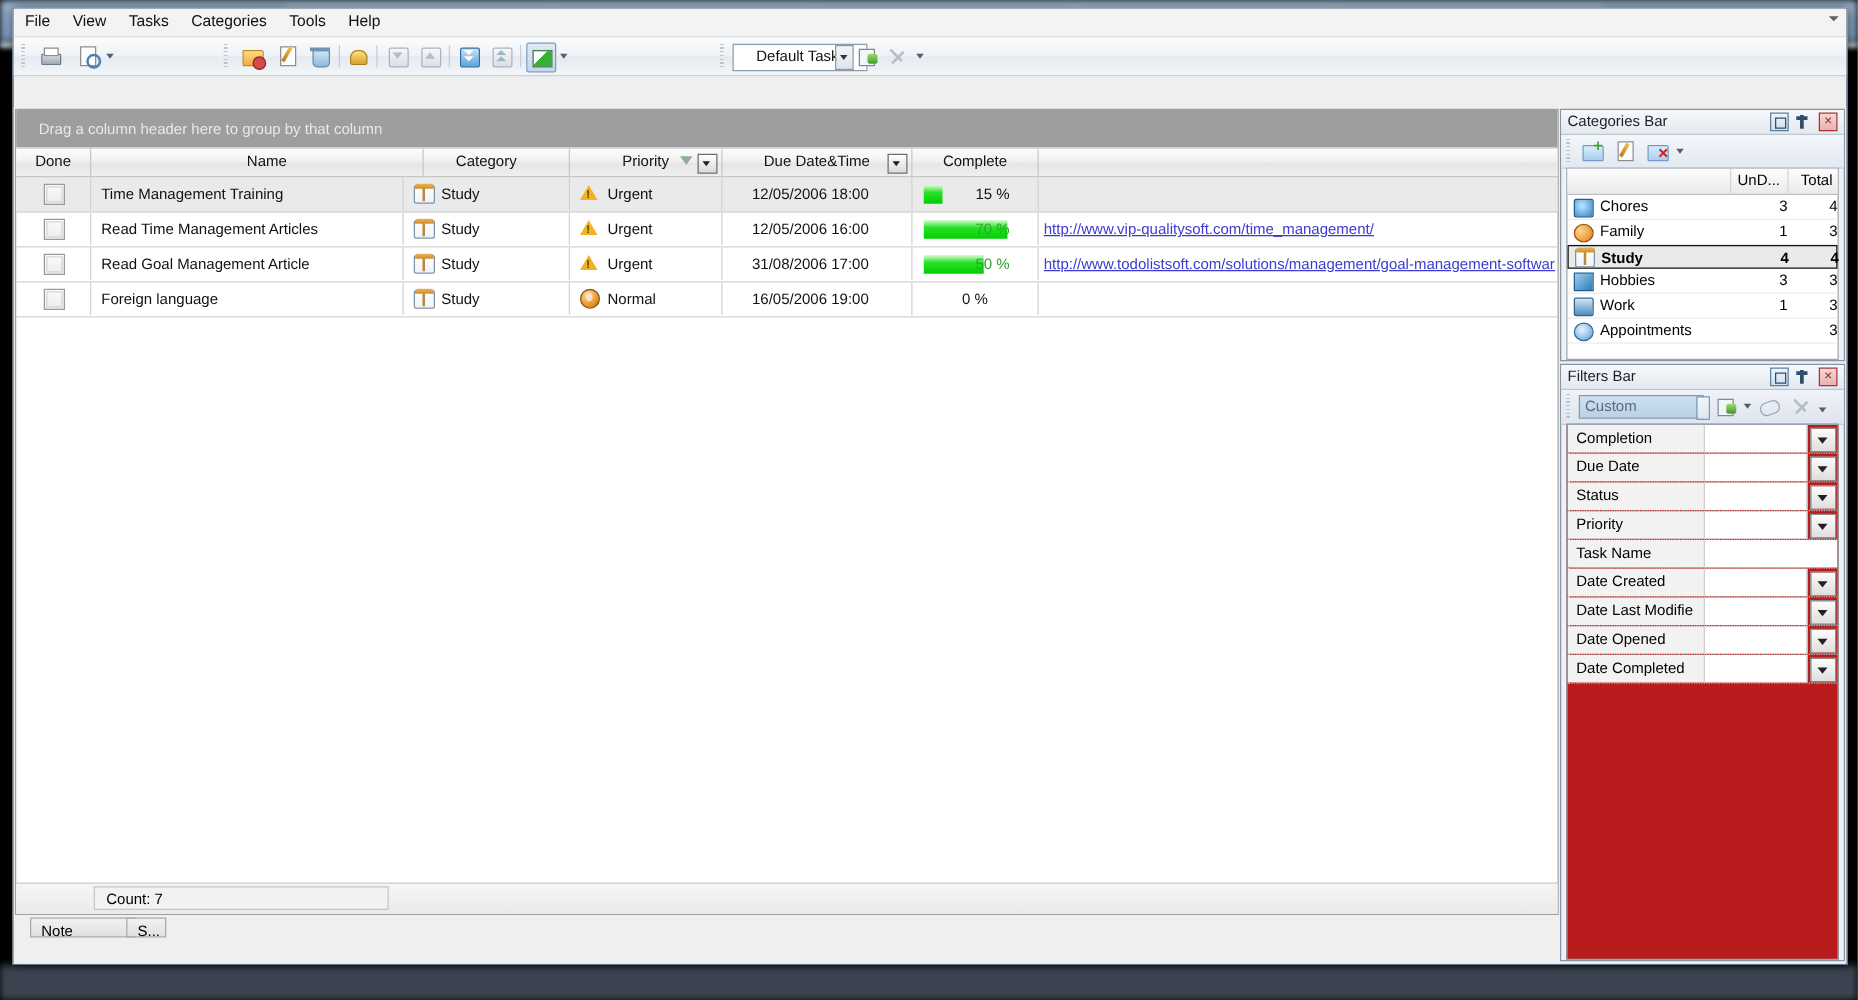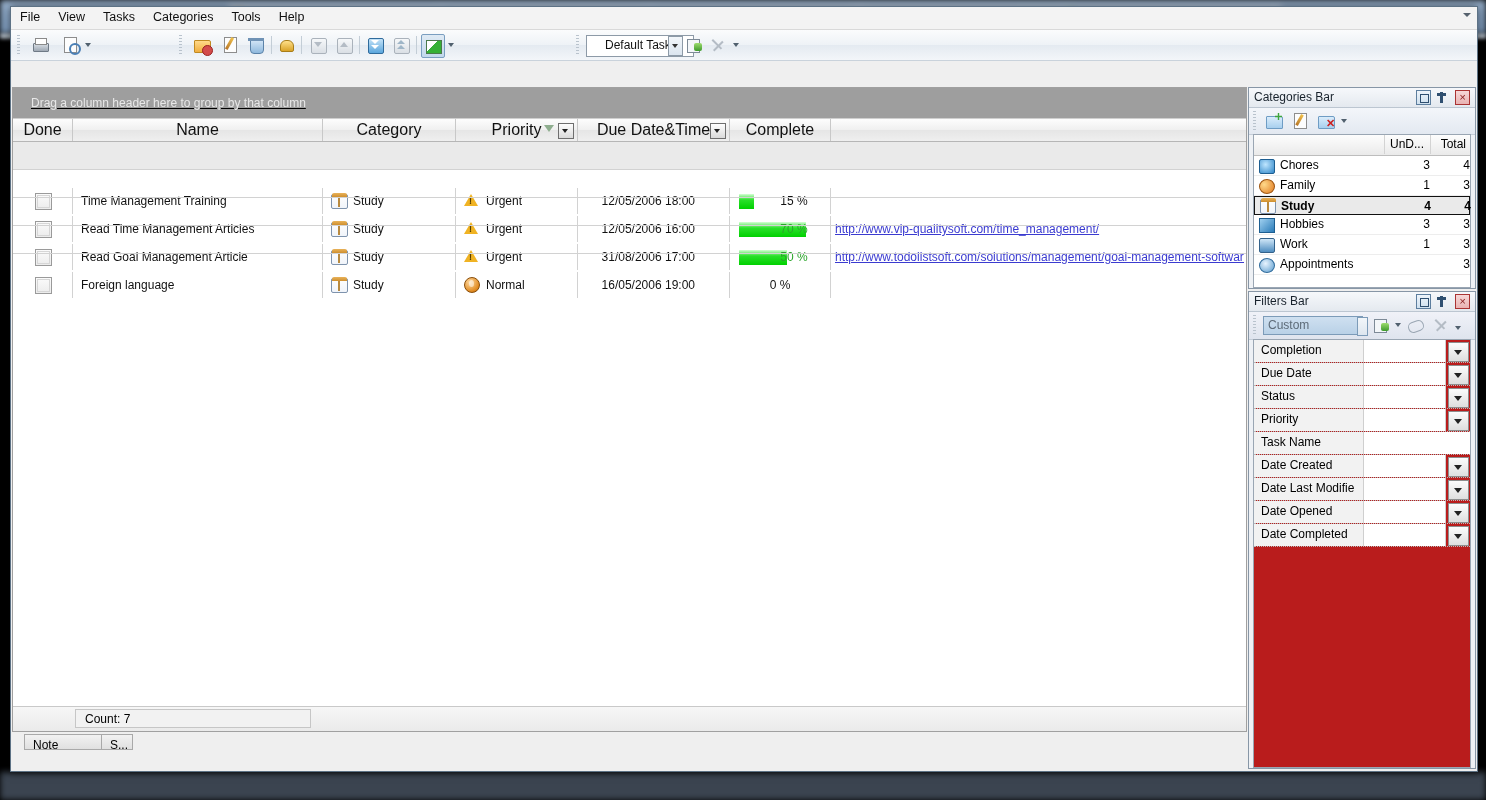--- a/index.html
+++ b/index.html
@@ -108,50 +108,50 @@
   .pg{position:absolute;left:3px;top:1px;width:11px;height:14px;background:#fdfdfd;border:1px solid #8d8d8d;}
   .fld{position:absolute;left:1px;top:4px;width:15px;height:11px;background:linear-gradient(180deg,#ffd98a,#f0ae3e);border:1px solid #c08a22;border-radius:1px 2px 1px 1px;}
   .fldb{position:absolute;left:1px;top:4px;width:15px;height:11px;background:linear-gradient(180deg,#d9ecfb,#a8cfee);border:1px solid #6e9cc4;border-radius:1px 2px 1px 1px;}
 
   
   #main{position:absolute;left:0;top:79px;width:1466px;height:685px;background:#efefef;}
 
   
   #gridpanel{
     position:absolute;left:1px;top:1px;width:1233px;height:643px;
-    background:#fff;border:1px solid #a0a0a0;text-decoration:underline;
+    background:#fff;border:1px solid #a0a0a0;
   }
   #groupbar{
     height:30px;background:#9e9e9e;color:#e8e8e8;font-size:12px;
     padding:8px 0 0 18px;box-sizing:border-box;
   }
   #headrow{
     position:relative;height:22px;
     background:linear-gradient(180deg,#fdfdfd 0%,#f0f0f0 48%,#e6e6e6 52%,#efefef 100%);
     border-bottom:1px solid #b6b6b6;border-top:1px solid #cfcfcf;
   }
   .hcell{
     position:absolute;top:0;height:22px;line-height:21px;text-align:center;
-    font-size:16px;color:#111;border-right:1px solid #c8c8c8;box-sizing:border-box;
+    font-size:12px;color:#111;border-right:1px solid #c8c8c8;box-sizing:border-box;
     overflow:hidden;white-space:nowrap;cursor:default;
   }
   .hfilter{
     position:absolute;top:4px;width:14px;height:14px;
     background:linear-gradient(180deg,#fefefe,#dadada);border:1px solid #6e6e6e;
   }
   .hfilter:after{content:"";position:absolute;left:3px;top:5px;width:0;height:0;
     border-left:3px solid transparent;border-right:3px solid transparent;border-top:4px solid #222;}
   .hsort{position:absolute;top:6px;width:0;height:0;
     border-left:5px solid transparent;border-right:5px solid transparent;border-top:7px solid #8fae8f;}
 
   .grow{position:relative;height:27px;border-bottom:1px solid #d2d2d2;}
   .grow.sel{background:#eaeaea;}
   .gcell{
     position:absolute;top:0;height:26px;line-height:26px;font-size:12px;color:#111;
-    border-right:1px solid #d2d2d2;box-sizing:border-box;overflow:hidden;white-space:nowrap;margin-top:46px;
+    border-right:1px solid #d2d2d2;box-sizing:border-box;overflow:hidden;white-space:nowrap;
   }
   .gcell.r{text-align:right;padding-right:34px;}
   .chk{
     position:absolute;left:50%;margin-left:-8px;top:5px;width:15px;height:15px;
     background:linear-gradient(180deg,#fbfbfb,#ececec);border:1px solid #9a9a9a;
   }
   .chk i{position:absolute;left:1px;top:1px;right:1px;bottom:1px;border:1px solid #d6d6d6;}
   .ctxt{padding-left:8px;}
   .catic{position:absolute;left:8px;top:6px;width:15px;height:13px;}
   .catlbl{padding-left:30px;}
@@ -352,21 +352,21 @@
       <div class="tdrop" style="left:722px"></div>
     </div>
 
     <div id="main">
 
       <div id="gridpanel">
         <div id="groupbar">Drag a column header here to group by that column</div>
 
         <div id="headrow">
           <div class="hcell" style="left:0;width:60px">Done</div>
-          <div class="hcell" style="left:60px;width:250px">Name</div>
+          <div class="hcell" style="left:76px;width:250px">Name</div>
           <div class="hcell" style="left:310px;width:133px">Category</div>
           <div class="hcell" style="left:443px;width:122px">Priority</div>
           <div class="hsort" style="left:531px"></div>
           <div class="hfilter" style="left:545px"></div>
           <div class="hcell" style="left:565px;width:152px">Due Date&amp;Time</div>
           <div class="hfilter" style="left:697px"></div>
           <div class="hcell" style="left:717px;width:101px">Complete</div>
         </div>
 
         <div id="gridbody">

